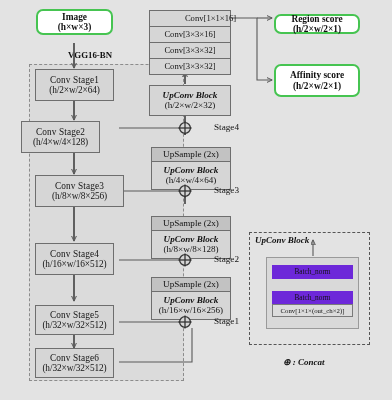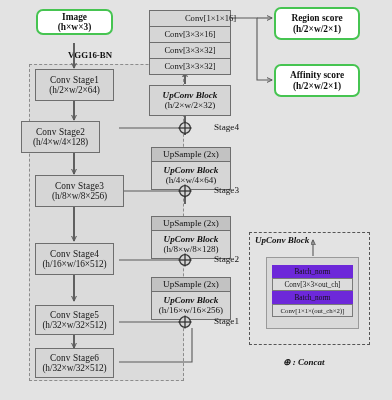--- a/index.html
+++ b/index.html
@@ -206,21 +206,21 @@
   <div class="box convrow" style="left:149px;top:26px;width:82px;height:17px;">
     <span>Conv[3×3×16]</span>
   </div>
   <div class="box convrow" style="left:149px;top:42px;width:82px;height:17px;">
     <span>Conv[3×3×32]</span>
   </div>
   <div class="box convrow" style="left:149px;top:58px;width:82px;height:17px;">
     <span>Conv[3×3×32]</span>
   </div>
 
-  <div class="box green" style="left:274px;top:7px;width:86px;height:33px;">
+  <div class="box green" style="left:274px;top:14px;width:86px;height:20px;">
     <span class="l1">Region score</span>
     <span class="l2">(h/2×w/2×1)</span>
   </div>
   <div class="box green" style="left:274px;top:64px;width:86px;height:33px;">
     <span class="l1">Affinity score</span>
     <span class="l2">(h/2×w/2×1)</span>
   </div>
 
   <div class="box upconv" style="left:149px;top:85px;width:82px;height:31px;">
     <span class="l1">UpConv Block</span>
@@ -276,23 +276,20 @@
     <line x1="8" y1="1.4" x2="8" y2="14.6" stroke="#333" stroke-width="1.3"></line>
   </svg>
 
   <div class="dashed2" style="left:249px;top:232px;width:121px;height:113px;"></div>
   <div class="lab lab-ital" style="left:255px;top:235px;">UpConv Block</div>
   <div class="innerframe" style="left:266px;top:257px;width:93px;height:72px;"></div>
 
   <div class="box darkrow" style="left:272px;top:265px;width:81px;height:13px;">
     <span>Batch_norm</span>
   </div>
-  <div class="box lightrow" style="left:272px;top:278px;width:81px;height:13px;">
-    <span>Conv[3×3×out_ch]</span>
-  </div>
   <div class="box darkrow" style="left:272px;top:291px;width:81px;height:13px;">
     <span>Batch_norm</span>
   </div>
   <div class="box lightrow" style="left:272px;top:304px;width:81px;height:13px;font-size:6.8px;">
     <span>Conv[1×1×(out_ch×2)]</span>
   </div>
 
   <div class="lab lab-ital" style="left:283px;top:357px;font-size:9px;">⊕ : Concat</div>
 
 </div>

